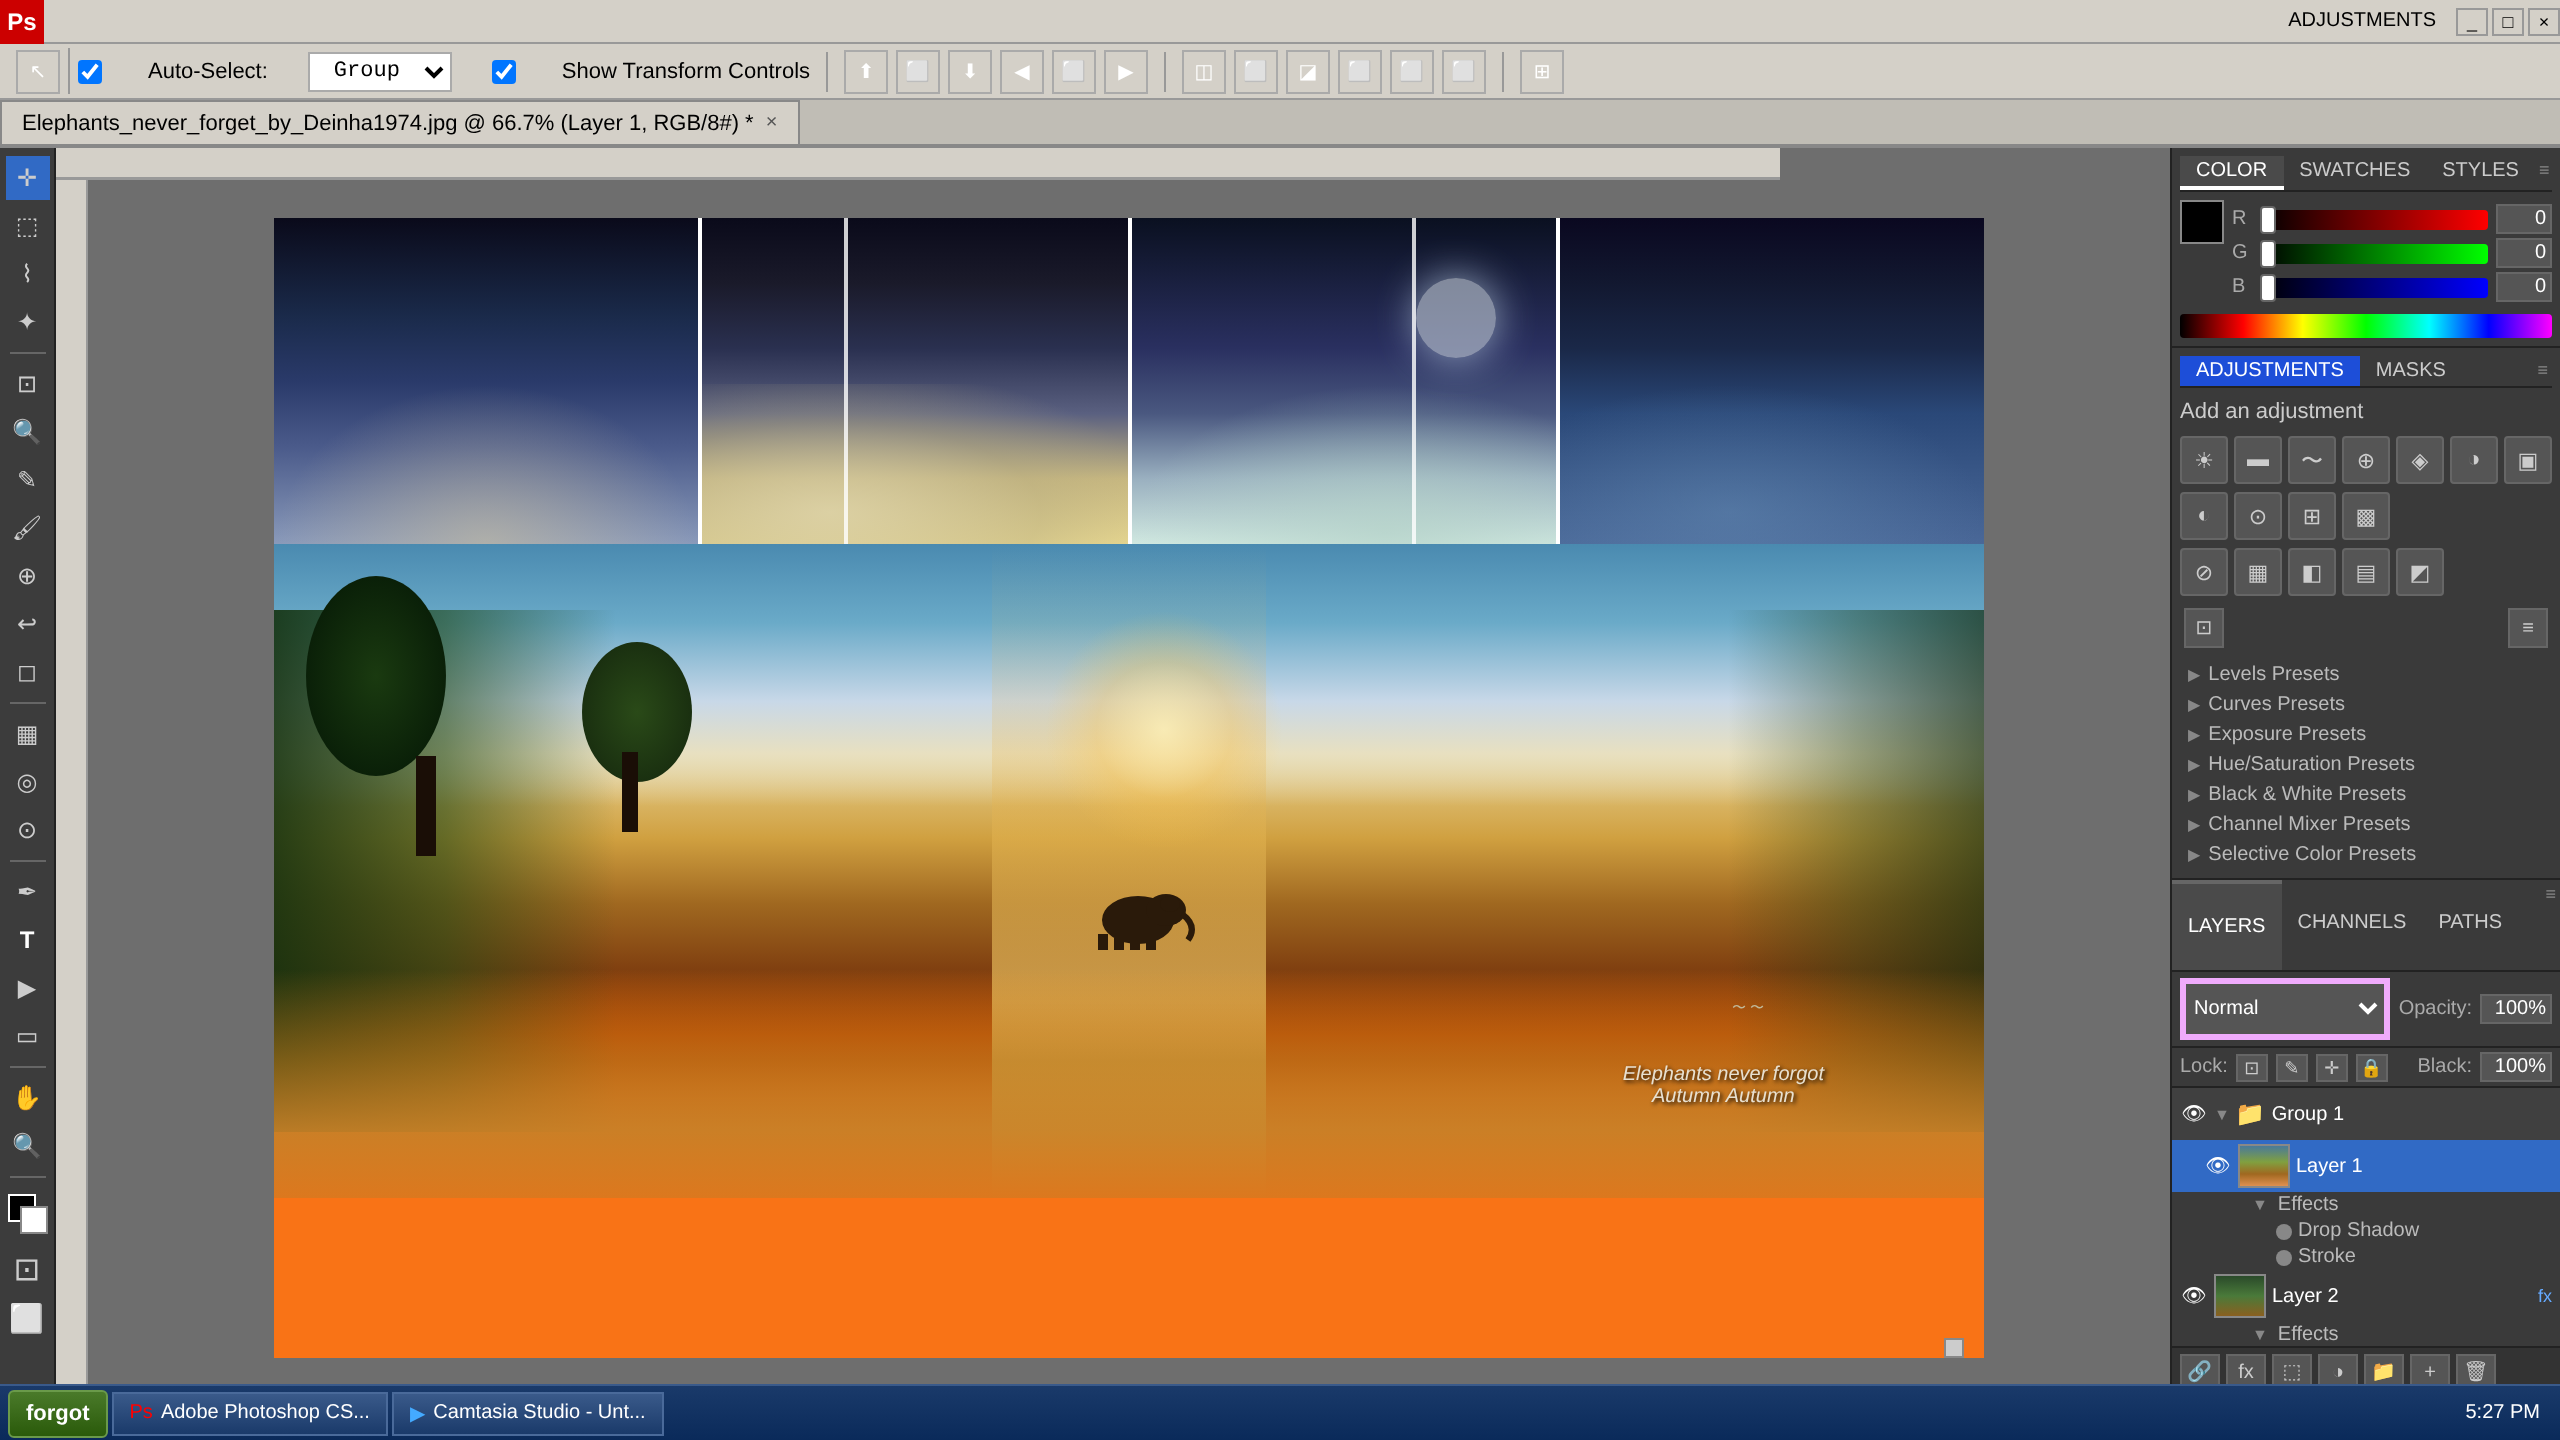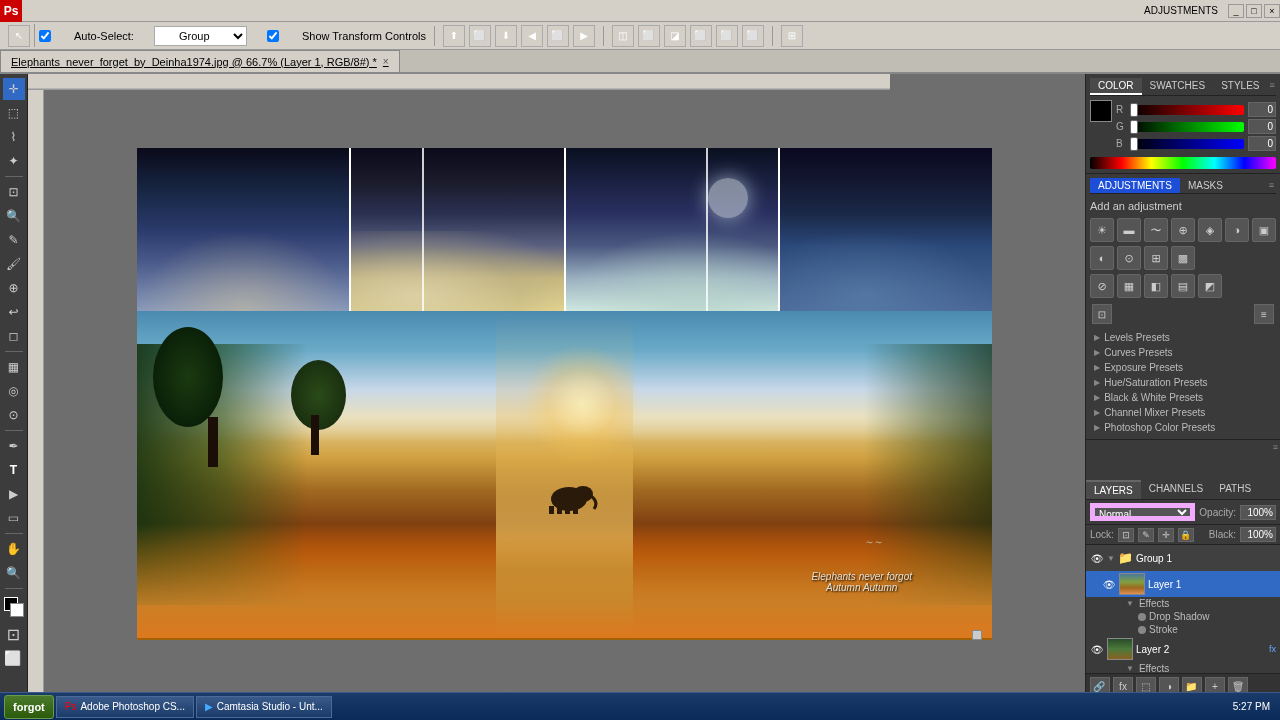--- a/index.html
+++ b/index.html
@@ -12,45 +12,45 @@
     #menu-bar .menu-item { padding: 2px 8px; cursor: pointer; height: 100%; display: flex; align-items: center; }
     #menu-bar .spacer { flex: 1; }
     #menu-bar .window-controls { display: flex; align-items: center; }
     #menu-bar .win-btn { width: 16px; height: 14px; border: 1px solid #999; background: #d4d0c8; margin-left: 2px; cursor: pointer; display: flex; align-items: center; justify-content: center; font-size: 9px; color: #000; }
 
     
     #toolbar { width: 100%; height: 28px; background: #d4d0c8; display: flex; align-items: center; padding: 2px 4px; border-bottom: 1px solid #999; gap: 4px; }
     #toolbar .tool-group { display: flex; align-items: center; gap: 2px; padding: 0 4px; border-right: 1px solid #999; height: 100%; }
     #toolbar .tool-btn { width: 22px; height: 22px; background: #d4d0c8; border: 1px solid #aaa; cursor: pointer; display: flex; align-items: center; justify-content: center; font-size: 10px; }
     #toolbar .tool-label { font-size: 11px; color: #000; }
-    #toolbar .tool-select { height: 20px; font-size: 11px; background: #fff; border: 1px solid #aaa; padding: 0 20px; }
+    #toolbar .tool-select { height: 20px; font-size: 11px; background: #fff; border: 1px solid #aaa; padding: 0 8px; font-family: Liberation Mono, monospace; }
     #toolbar .tool-checkbox { width: 12px; height: 12px; margin-right: 3px; }
 
     
     #tab-bar { width: 100%; height: 24px; background: #c0bdb5; display: flex; align-items: flex-end; border-bottom: 2px solid #888; }
-    #tab-bar .tab { height: 22px; background: #d4d0c8; border: 1px solid #888; border-bottom: none; padding: 0 10px; display: flex; align-items: center; font-size: 11px; color: #000; cursor: pointer; gap: 6px; text-decoration: underline; }
+    #tab-bar .tab { height: 22px; background: #d4d0c8; border: 1px solid #888; border-bottom: none; padding: 0 10px; display: flex; align-items: center; font-size: 11px; color: #000; cursor: pointer; gap: 6px; }
     #tab-bar .tab .close-btn { font-size: 10px; color: #555; }
 
     
     #main-layout { display: flex; width: 100%; height: calc(720px - 22px - 28px - 24px - 22px); }
 
     
     #left-toolbar { width: 28px; background: #3c3c3c; display: flex; flex-direction: column; align-items: center; padding: 4px 2px; gap: 2px; border-right: 1px solid #222; flex-shrink: 0; }
     #left-toolbar .lt-btn { width: 22px; height: 22px; background: transparent; border: none; cursor: pointer; display: flex; align-items: center; justify-content: center; color: #ccc; font-size: 12px; }
     #left-toolbar .lt-btn.active { background: #316ac5; }
     #left-toolbar .lt-divider { width: 18px; height: 1px; background: #666; margin: 2px 0; }
     #left-toolbar .color-swatch { width: 20px; height: 20px; position: relative; margin-top: 4px; }
     #left-toolbar .color-fg { width: 14px; height: 14px; background: #000; border: 1px solid #fff; position: absolute; top: 0; left: 0; }
     #left-toolbar .color-bg { width: 14px; height: 14px; background: #fff; border: 1px solid #888; position: absolute; bottom: 0; right: 0; }
 
     
     #canvas-area { flex: 1; background: #6e6e6e; overflow: hidden; position: relative; display: flex; align-items: center; justify-content: center; }
     
     
-    .canvas-image { width: 855px; height: 492px; position: relative; background: #a16207; overflow: hidden; }
+    .canvas-image { width: 855px; height: 570px; position: relative; background: #f97316; overflow: hidden; }
     
     
     .top-strip { position: absolute; top: 0; left: 0; width: 855px; height: 163px; display: flex; gap: 0; }
     .sky-panel { flex: 1; position: relative; overflow: hidden; border-right: 2px solid #fff; }
     .sky-panel:last-child { border-right: none; }
     .sky-panel-1 { background: linear-gradient(180deg, #0a0a1a 0%, #1a2a4a 30%, #2a3a6a 50%, #4a5a8a 70%, #8a9aba 100%); }
     .sky-panel-2 { background: linear-gradient(180deg, #0a0a1a 0%, #1a1a2a 20%, #2a3050 40%, #5a6080 60%, #c8b880 80%, #e8d890 100%); }
     .sky-panel-3 { background: linear-gradient(180deg, #0a1020 0%, #1a2040 20%, #2a3060 40%, #4a5880 60%, #9ab0c0 80%, #d0e8e0 100%); }
     .sky-panel-4 { background: linear-gradient(180deg, #0a0820 0%, #121830 20%, #1a2848 40%, #2a4878 60%, #3a5888 80%, #4a6898 100%); }
     
@@ -100,24 +100,24 @@
     #adjustments-panel .adj-icon { width: 24px; height: 24px; background: #555; border: 1px solid #666; cursor: pointer; display: flex; align-items: center; justify-content: center; font-size: 11px; color: #ccc; border-radius: 2px; }
     #adjustments-panel .presets-list { margin-top: 4px; }
     #adjustments-panel .preset-item { display: flex; align-items: center; padding: 2px 4px; font-size: 10px; color: #bbb; cursor: pointer; }
     #adjustments-panel .preset-arrow { margin-right: 4px; color: #888; font-size: 8px; }
     #adjustments-panel .panel-footer { display: flex; justify-content: space-between; align-items: center; padding: 2px; margin-top: 4px; }
     #adjustments-panel .footer-icon { width: 20px; height: 20px; background: #555; border: 1px solid #666; cursor: pointer; display: flex; align-items: center; justify-content: center; font-size: 10px; color: #ccc; }
 
     
     #layers-panel { flex: 1; background: #3a3a3a; display: flex; flex-direction: column; overflow: hidden; }
     #layers-panel .panel-tabs { display: flex; border-bottom: 1px solid #222; }
-    #layers-panel .panel-tab { padding: 3px 8px; font-size: 10px; cursor: pointer; color: #ccc; margin-top: 40px; }
+    #layers-panel .panel-tab { padding: 16px 8px; font-size: 10px; cursor: pointer; color: #ccc; }
     #layers-panel .panel-tab.active { color: #fff; background: #4a4a4a; border-top: 2px solid #666; }
     #layers-panel .layers-options { display: flex; align-items: center; padding: 3px 4px; gap: 4px; border-bottom: 1px solid #222; }
-    #layers-panel .blend-select { height: 18px; font-size: 10px; background: #555; border: 5px solid #f0abfc; color: #fff; flex: 1; }
+    #layers-panel .blend-select { height: 31px; font-size: 10px; background: #555; border: 3px solid #f0abfc; color: #fff; flex: 1; }
     #layers-panel .opacity-label { font-size: 10px; color: #aaa; }
     #layers-panel .opacity-value { width: 36px; font-size: 10px; color: #fff; text-align: right; background: #555; border: 1px solid #666; padding: 1px 2px; }
     #layers-panel .lock-row { display: flex; align-items: center; padding: 2px 4px; gap: 4px; border-bottom: 1px solid #222; }
     #layers-panel .lock-label { font-size: 10px; color: #aaa; }
     #layers-panel .lock-icon { width: 16px; height: 14px; background: #555; border: 1px solid #666; cursor: pointer; display: flex; align-items: center; justify-content: center; font-size: 9px; color: #ccc; }
     #layers-panel .fill-label { font-size: 10px; color: #aaa; margin-left: auto; }
     #layers-panel .fill-value { width: 36px; font-size: 10px; color: #fff; text-align: right; background: #555; border: 1px solid #666; padding: 1px 2px; }
     
     #layers-panel .layers-list { flex: 1; overflow-y: auto; }
     .layer-row { display: flex; align-items: center; padding: 2px 4px; gap: 3px; cursor: pointer; min-height: 26px; }
@@ -416,21 +416,21 @@
         <div class="preset-item">
           <span class="preset-arrow">▶</span>
           <span>Black &amp; White Presets</span>
         </div>
         <div class="preset-item">
           <span class="preset-arrow">▶</span>
           <span>Channel Mixer Presets</span>
         </div>
         <div class="preset-item">
           <span class="preset-arrow">▶</span>
-          <span>Photoshop Color Presets</span>
+          <span>Selective Color Presets</span>
         </div>
       </div>
     </div>
 
     <div id="layers-panel">
       <div class="panel-tabs">
         <div class="panel-tab active">LAYERS</div>
         <div class="panel-tab">CHANNELS</div>
         <div class="panel-tab">PATHS</div>
         <div style="margin-left:auto;font-size:9px;color:#888;cursor:pointer;padding:2px;">≡</div>

